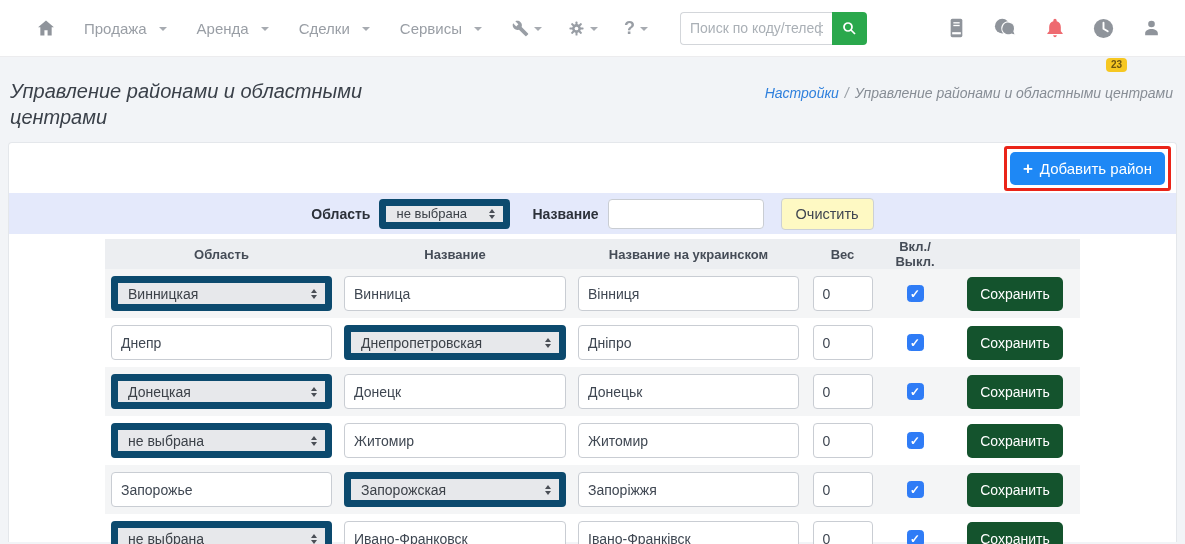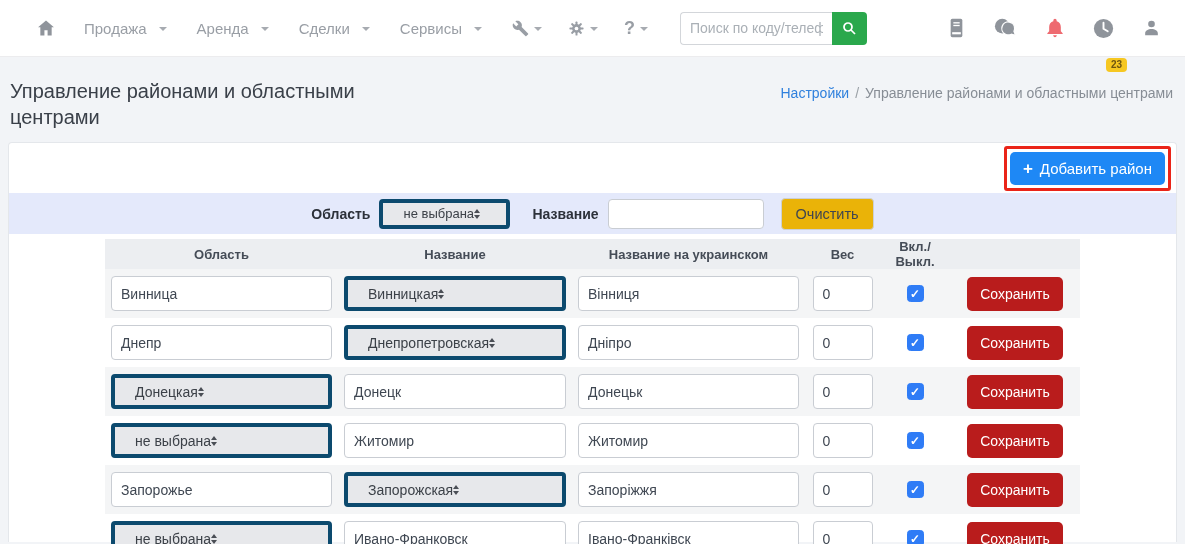--- a/index.html
+++ b/index.html
@@ -16,61 +16,61 @@
   .search-group { display:flex; margin-left:6px; }
   .search-group input { width:152px; height:33px; border:1px solid #d3d6da; border-right:none; border-radius:4px 0 0 4px; padding:0 9px; font-size:14px; color:#555; outline:none; }
   .search-group input::placeholder { color:#aab0b6; }
   .search-btn { width:35px; height:33px; background:#2aa84c; border:none; border-radius:0 4px 4px 0; display:flex; align-items:center; justify-content:center; cursor:pointer; }
   .nav-right { margin-left:auto; display:flex; align-items:center; gap:27px; }
   .nav-right svg { cursor:pointer; }
   .clock-wrap { position:relative; cursor:pointer; display:flex; }
   .badge { position:absolute; top:-7px; right:-12px; background:#f6c722; color:#6d5410; font-size:10px; font-weight:bold; padding:2px 5px; border-radius:4px; line-height:1;margin-top:48px; }
 
   
-  .page-head { display:flex; justify-content:space-between; align-items:flex-start; padding:21px 12px 0 10px; }
+  .page-head { display:flex; justify-content:space-between; align-items:flex-start; padding:21px 12px 0 10px;font-style:italic; }
   .page-title { font-size:20px; font-weight:400; color:#3a4049; line-height:26px; max-width:430px; }
   .breadcrumb { font-size:14px; margin-top:7px; white-space:nowrap; color:#878d95; }
   .breadcrumb a { color:#2f80dd; text-decoration:none; cursor:pointer; }
   .bc-sep { margin:0 6px; color:#9aa0a6; }
 
   
   .card { margin:12px 8px 0; background:#fff; border:1px solid #e4e7eb; border-bottom:none; border-radius:4px 4px 0 0; height:400px; }
   .toolbar { height:50px; position:relative; }
   .annotation { position:absolute; top:3px; right:5px; border:3px solid #ea2418; border-radius:3px; padding:3px; }
   .btn-add { background:#1e88f5; color:#fff; font-size:15px; border:none; border-radius:5px; padding:8px 13px; display:flex; align-items:center; gap:7px; cursor:pointer; }
   .plus { font-size:17px; font-weight:bold; line-height:1; margin-top:-1px; }
 
   
   .filterbar { background:#e4e9fb; height:41px; display:flex; align-items:center; justify-content:center; }
   .f-label { font-size:14px; font-weight:bold; color:#2c313a; margin-right:9px; }
-  .sel { background:#e7e8eb; border:4px solid #0c4a6e; border-radius:4px; display:flex; align-items:center; padding:0 8px 0 20px; color:#3c4148; cursor:pointer; }
+  .sel { background:#e7e8eb; border:7px solid #0c4a6e; border-radius:4px; display:flex; align-items:center; justify-content:space-between; padding:0 8px 0 10px; color:#3c4148; cursor:pointer; }
   .sel-sm { width:131px; height:30px; font-size:13px; margin-right:22px; }
   .sel-lg { width:100%; height:35px; font-size:14px; }
   .sel-arrows { display:flex; flex-direction:column; align-items:center; gap:2px; }
   .arr-up { width:0;height:0;border-left:3.5px solid transparent;border-right:3.5px solid transparent;border-bottom:4.5px solid #4a4e55; }
   .arr-dn { width:0;height:0;border-left:3.5px solid transparent;border-right:3.5px solid transparent;border-top:4.5px solid #4a4e55; }
   .inp { border:1px solid #c9cdd3; border-radius:4px; font-size:14px; color:#3f4752; padding:0 9px; outline:none; background:#fff; }
   .inp-name { width:156px; height:30px; margin-right:17px; }
   .btn-filter { background:#28a745; color:#fff; border:none; border-radius:4px; padding:8px 14px; font-size:14.5px; cursor:pointer; margin-right:8px; }
-  .btn-clear { background:#eab308; color:#3f4550; border:1px solid #ccd0d5; border-radius:4px; padding:7px 14px; font-size:14.5px; cursor:pointer; }
+  .btn-clear { background:#fef9c3; color:#3f4550; border:1px solid #ccd0d5; border-radius:4px; padding:7px 14px; font-size:14.5px; cursor:pointer; }
 
   
   .tbl { width:975px; margin:5px auto 0; }
   .t-head, .t-row { display:grid; grid-template-columns:233px 234px 233px 75px 70px 130px; align-items:center; }
   .t-head { height:30px; background:#eceef1; }
   .t-head div { text-align:center; font-size:13px; font-weight:bold; color:#454c57; }
   .t-row { height:49px; }
   .t-row.striped { background:#f4f5f6; }
   .cell { padding:0 6px; display:flex; justify-content:center; align-items:center; }
   .cell .inp-full { width:100%; height:35px; }
   .inp-weight { width:60px; height:35px; }
   .cb { width:17px; height:17px; border-radius:3.5px; border:1px solid #b9bdc3; background:#fff; display:flex; align-items:center; justify-content:center; cursor:pointer; }
   .cb.checked { background:#2f7cf6; border-color:#2f7cf6; }
   .cb.checked::after { content:"✓"; color:#fff; font-size:12px; font-weight:bold; line-height:1; }
-  .btn-save { background:#b91c1c; color:#fff; border:none; border-radius:5px; padding:9px 13px; font-size:14px; cursor:pointer; }
+  .btn-save { background:#14532d; color:#fff; border:none; border-radius:5px; padding:9px 13px; font-size:14px; cursor:pointer; }
 </style>
 </head>
 <body>
 
 <header class="topnav">
   <span class="home">
     <svg width="20" height="20" viewBox="0 0 24 24" fill="#8f949b">
         <path d="M12 3l9.5 8.2h-2.7V21h-4.9v-6.2h-3.8V21H5.2v-9.8H2.5z"></path>
       </svg>
   </span>
@@ -192,32 +192,32 @@
       <div>Область</div>
       <div>Название</div>
       <div>Название на украинском</div>
       <div>Вес</div>
       <div>Вкл./Выкл.</div>
       <div></div>
     </div>
     <div id="rows">
   <div class="t-row striped">
     <div class="cell">
+      <div class="sel sel-lg">
+        <span>Винницкая</span>
+        <span class="sel-arrows">
+                <i class="arr-up"></i>
+                <i class="arr-dn"></i>
+              </span>
+      </div>
+    </div>
+    <div class="cell">
             <input class="inp inp-full" type="text" value="Винница" style="">
           </div>
     <div class="cell">
-      <div class="sel sel-lg">
-        <span>Винницкая</span>
-        <span class="sel-arrows">
-                <i class="arr-up"></i>
-                <i class="arr-dn"></i>
-              </span>
-      </div>
-    </div>
-    <div class="cell">
             <input class="inp inp-full" type="text" value="Вінниця" style="">
           </div>
     <div class="cell">
             <input class="inp inp-weight" type="text" value="0" style="">
           </div>
     <div class="cell">
             <span class="cb checked"></span>
           </div>
     <div class="cell">
             <button class="btn-save">Сохранить</button>

